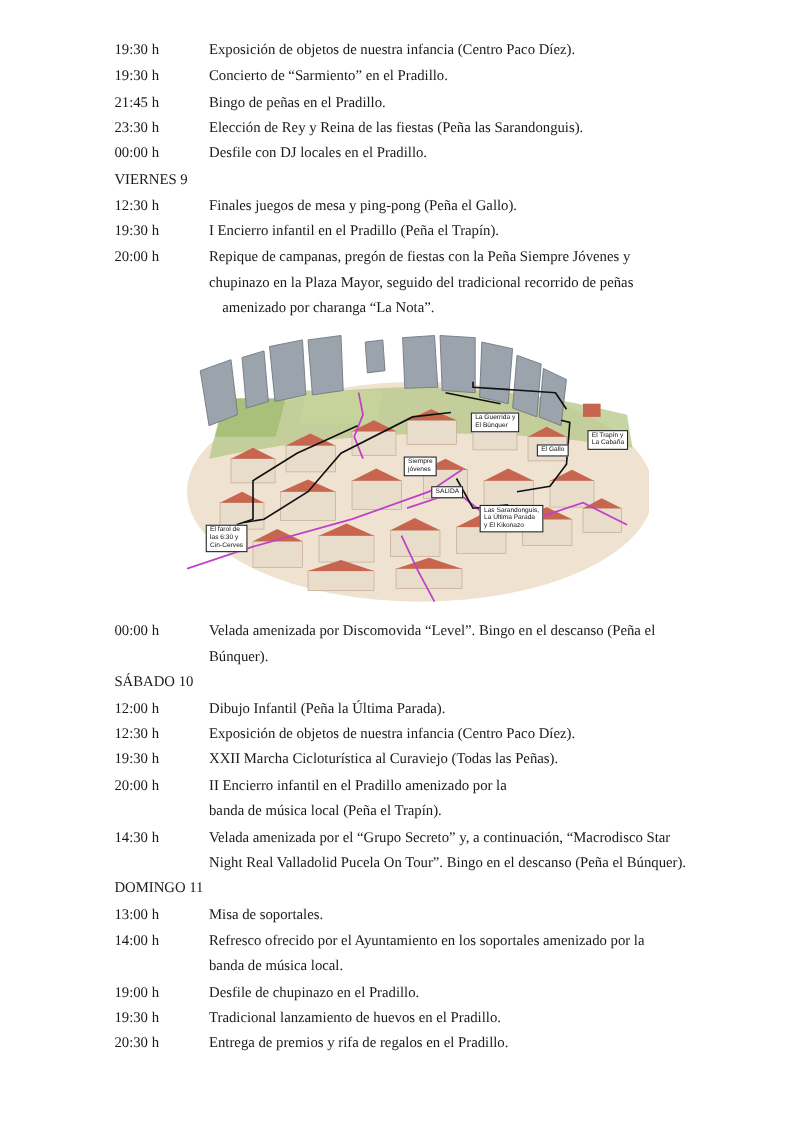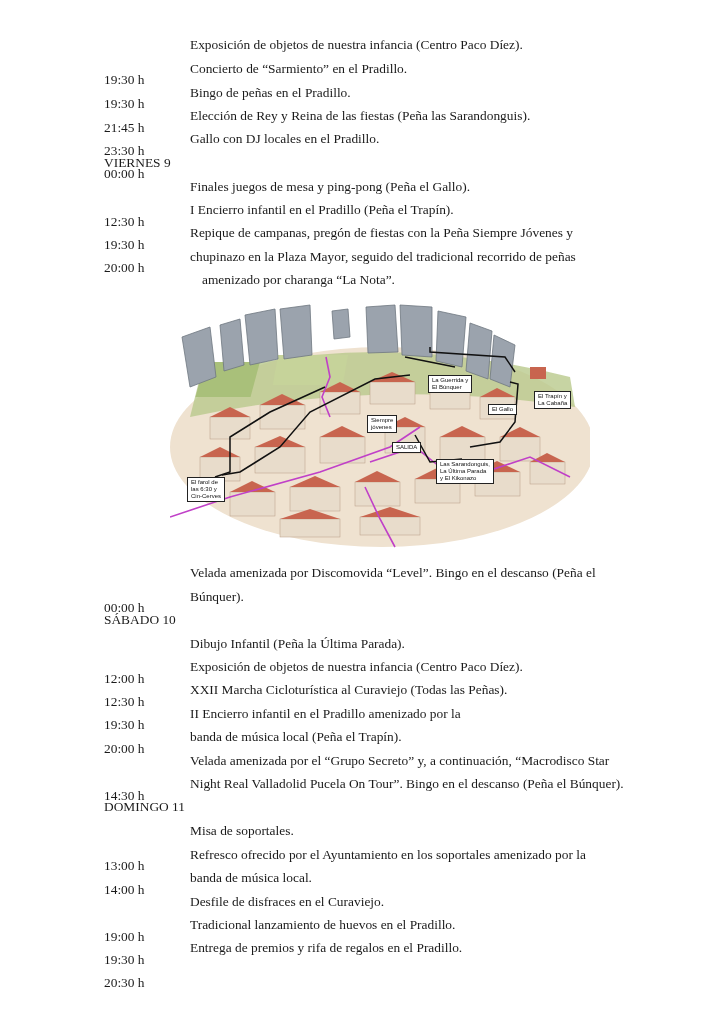--- a/index.html
+++ b/index.html
@@ -1,19 +1,19 @@
 <!DOCTYPE html>
 <html><head>
 <meta charset="utf-8">
 <style>
   html, body { margin:0; padding:0; background:#ffffff; }
   body { width:726px; height:1024px; position:relative; overflow:hidden;
          font-family:"Liberation Serif", "DejaVu Serif", serif; color:#1a1a1a; }
   .row { position:absolute; left:104px; font-size:13.4px; line-height:18px; white-space:nowrap; }
-  .time { position:absolute; left:104px; width:80px;margin-top:35px; }
+  .time { position:absolute; left:104px; width:80px; }
   .desc { position:absolute; left:190px; }
   .day { position:absolute; left:104px; font-size:13.4px; line-height:18px; }
   .map { position:absolute; left:170px; top:287px; width:420px; height:268px; overflow:hidden; }
   .map svg { display:block; }
   .lbl { position:absolute; background:#fff; border:1px solid #222; font-family:"Liberation Sans", sans-serif;
          font-size:6px; line-height:7px; padding:1px 3px; color:#111; white-space:nowrap; }
 </style>
 </head>
 <body>
 
@@ -29,21 +29,21 @@
   <div class="row" style="top:84px">
       <span class="time" style="left:0">21:45 h</span>
       <span class="desc" style="left:86px">Bingo de peñas en el Pradillo.</span>
     </div>
   <div class="row" style="top:107px">
       <span class="time" style="left:0">23:30 h</span>
       <span class="desc" style="left:86px">Elección de Rey y Reina de las fiestas (Peña las Sarandonguis).</span>
     </div>
   <div class="row" style="top:130px">
       <span class="time" style="left:0">00:00 h</span>
-      <span class="desc" style="left:86px">Gallo con DJ locales en el Pradillo.</span>
+      <span class="desc" style="left:86px">Desfile con DJ locales en el Pradillo.</span>
     </div>
 </div>
 
 <div class="day" style="top:154px">VIERNES 9</div>
 <div>
   <div class="row" style="top:178px">
       <span class="time" style="left:0">12:30 h</span>
       <span class="desc" style="left:86px">Finales juegos de mesa y ping-pong (Peña el Gallo).</span>
     </div>
   <div class="row" style="top:201px">
@@ -233,21 +233,21 @@
     </div>
   <div class="row" style="top:846px">
       <span class="time" style="left:0">14:00 h</span>
       <span class="desc" style="left:86px">Refresco ofrecido por el Ayuntamiento en los soportales amenizado por la</span>
     </div>
   <div class="row" style="top:869px">
       <span class="desc" style="left:86px">banda de música local.</span>
     </div>
   <div class="row" style="top:893px">
       <span class="time" style="left:0">19:00 h</span>
-      <span class="desc" style="left:86px">Desfile de disfraces en el Curaviejo.</span>
+      <span class="desc" style="left:86px">Desfile de chupinazo en el Pradillo.</span>
     </div>
   <div class="row" style="top:916px">
       <span class="time" style="left:0">19:30 h</span>
       <span class="desc" style="left:86px">Tradicional lanzamiento de huevos en el Pradillo.</span>
     </div>
   <div class="row" style="top:939px">
       <span class="time" style="left:0">20:30 h</span>
       <span class="desc" style="left:86px">Entrega de premios y rifa de regalos en el Pradillo.</span>
     </div>
 </div>

